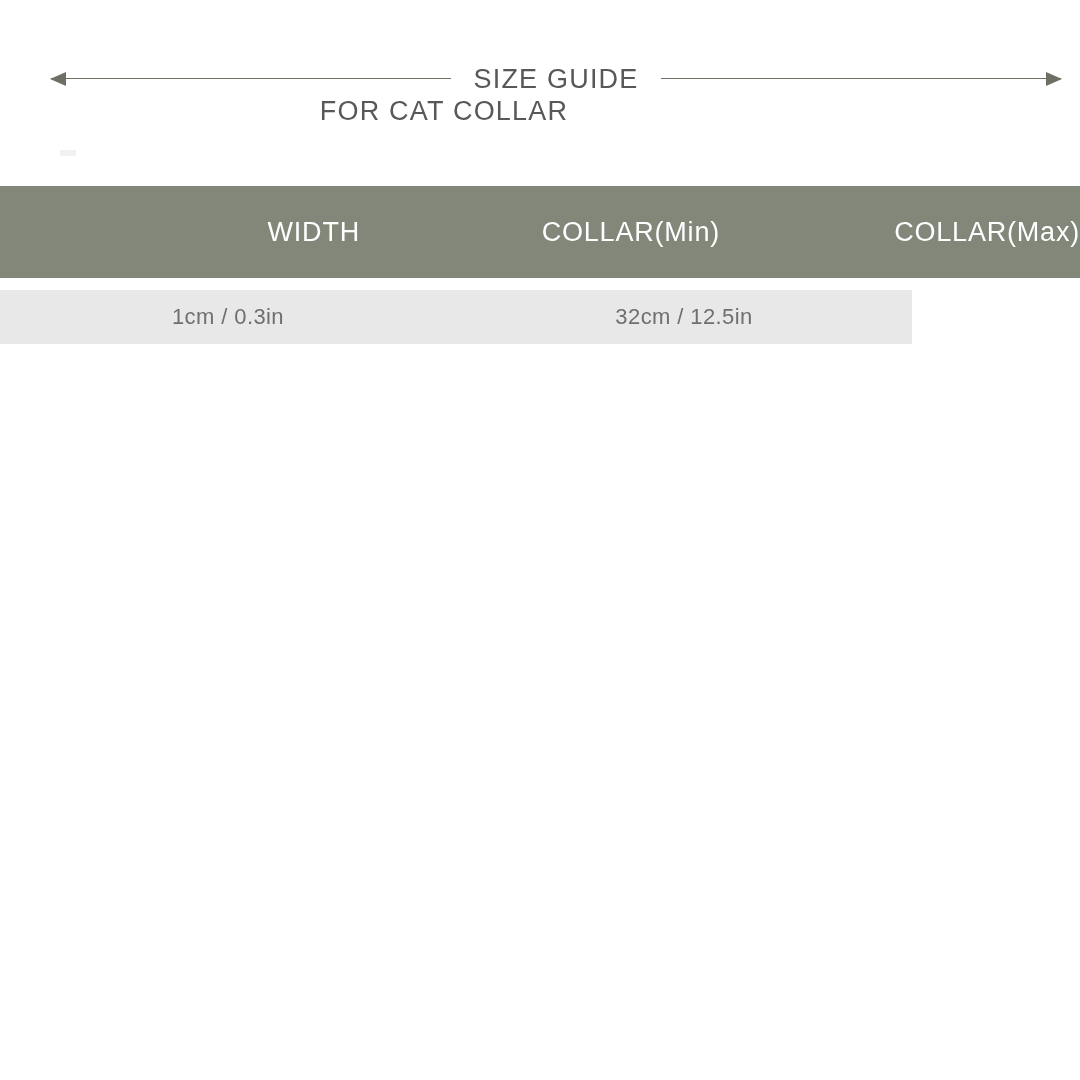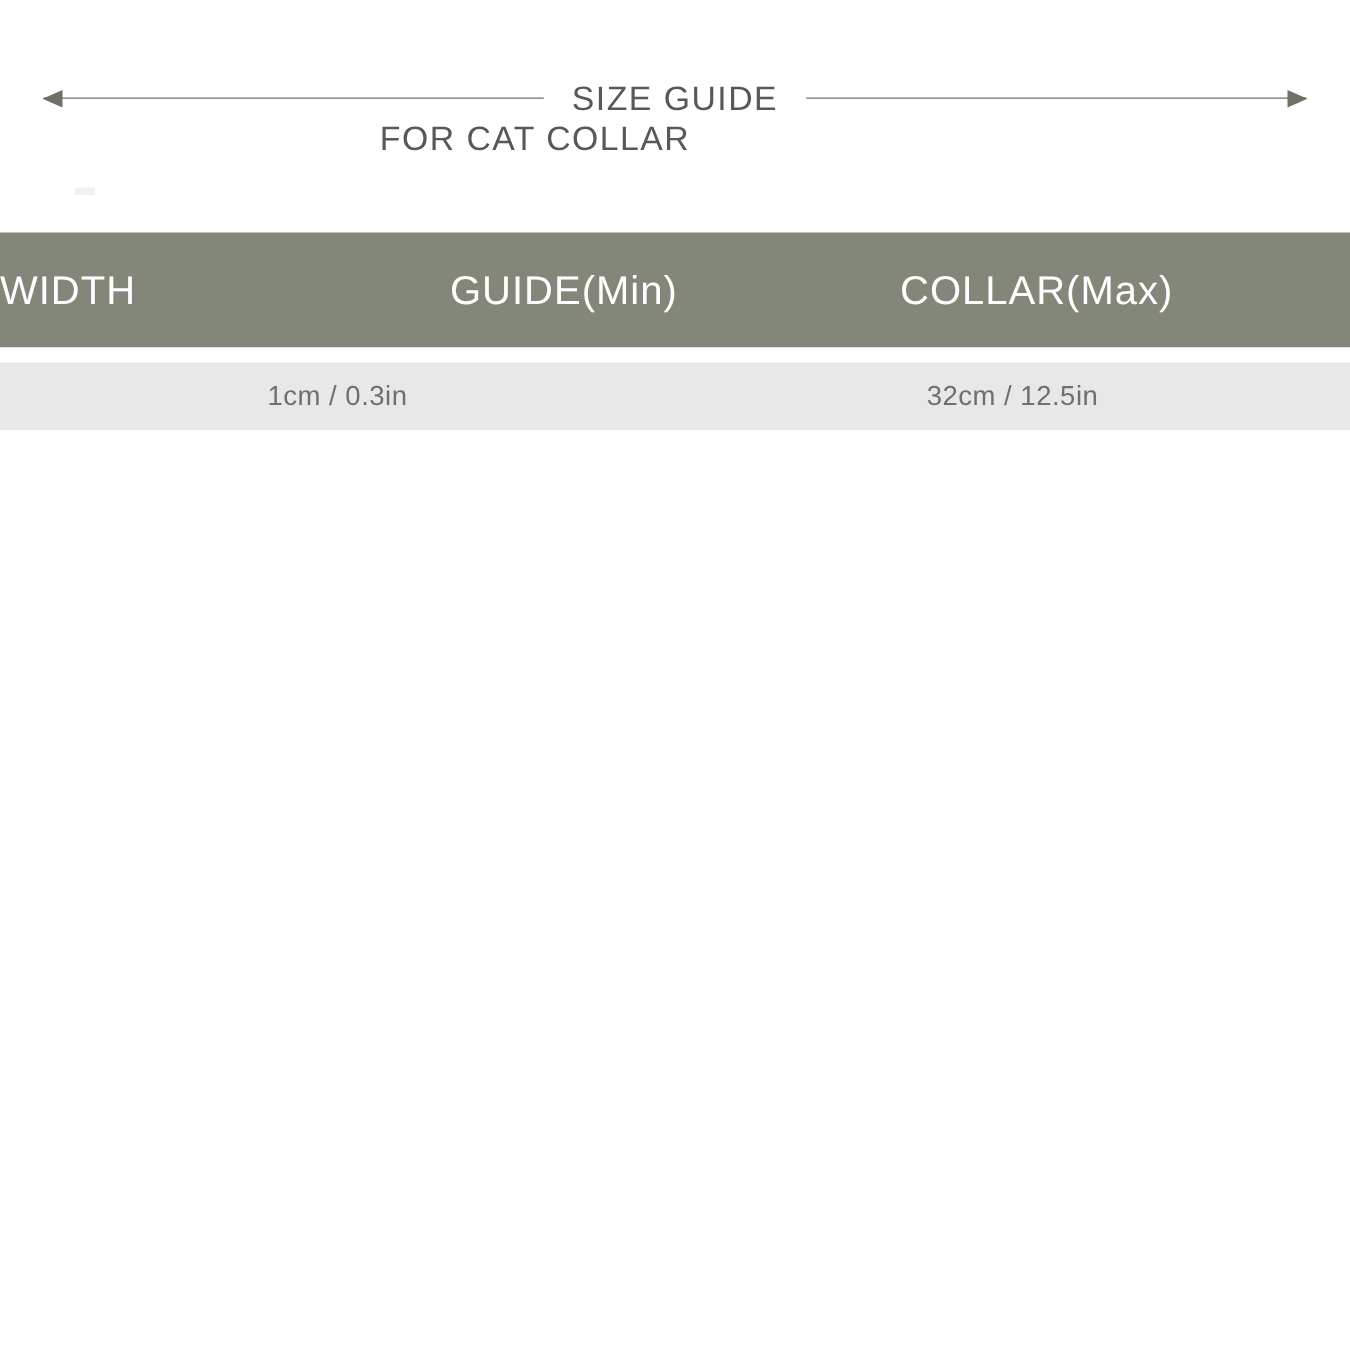--- a/index.html
+++ b/index.html
@@ -18,21 +18,21 @@
     position: relative;
     width: 1080px;
     height: 1080px;
     background: #ffffff;
   }
 
   
   .title-block {
     position: absolute;
     top: 62px;
-    left: 0;
+    left: 16px;
     width: 856px;
   }
   .title-row {
     display: flex;
     align-items: center;
     justify-content: center;
     width: 1080px;
     height: 34px;
   }
   .arrow-line {
@@ -102,34 +102,34 @@
   }
   .thead {
     display: flex;
     width: 1080px;
     height: 92px;
     background: #82877a;
     align-items: center;
   }
   .th {
     flex: 1 1 33.3333%;
-    text-align: left;
+    text-align: right;
     color: #ffffff;
-    font-size: 32px;
+    font-size: 27px;
     letter-spacing: 0.8px;
     font-weight: 400;
   }
   .spacer-row {
     width: 1080px;
     height: 12px;
     background: #ffffff;
   }
   .trow {
     display: flex;
-    width: 1080px;
+    width: 912px;
     height: 54px;
     background: #e8e8e8;
     align-items: center;
   }
   .td {
     flex: 1 1 33.3333%;
     text-align: center;
     color: #6f6f6f;
     font-size: 22px;
     letter-spacing: 0.4px;
@@ -154,21 +154,21 @@
       </div>
     </div>
     <div class="title-sub">FOR CAT COLLAR</div>
   </div>
 
   <div class="faint-mark"></div>
 
   <div class="table">
     <div class="thead">
       <div class="th">WIDTH</div>
-      <div class="th">GUIDE(Min)</div>
+      <div class="th">COLLAR(Min)</div>
       <div class="th">COLLAR(Max)</div>
     </div>
     <div class="spacer-row"></div>
     <div class="trow">
       <div class="td">1cm / 0.3in</div>
       <div class="td">32cm / 12.5in</div>
     </div>
   </div>
 
 </div>

